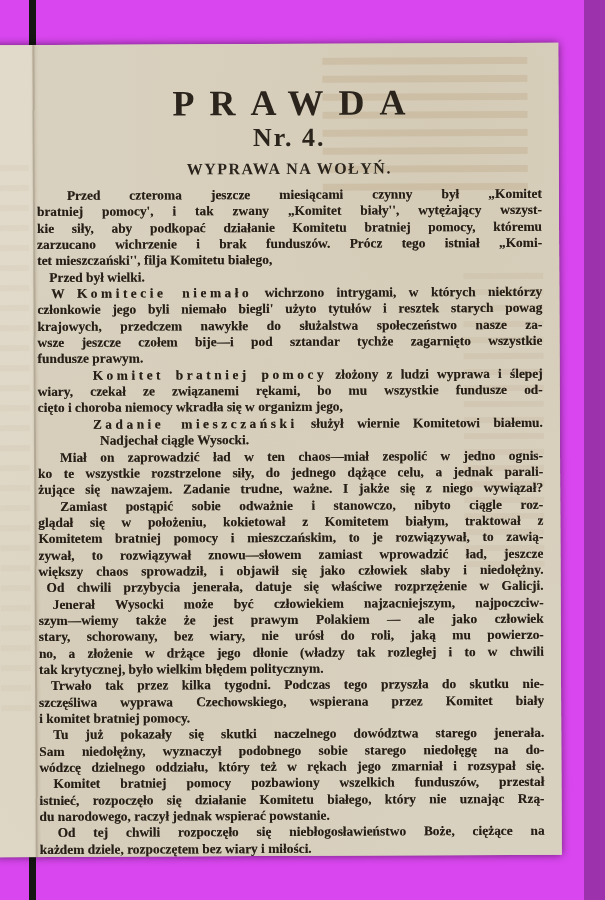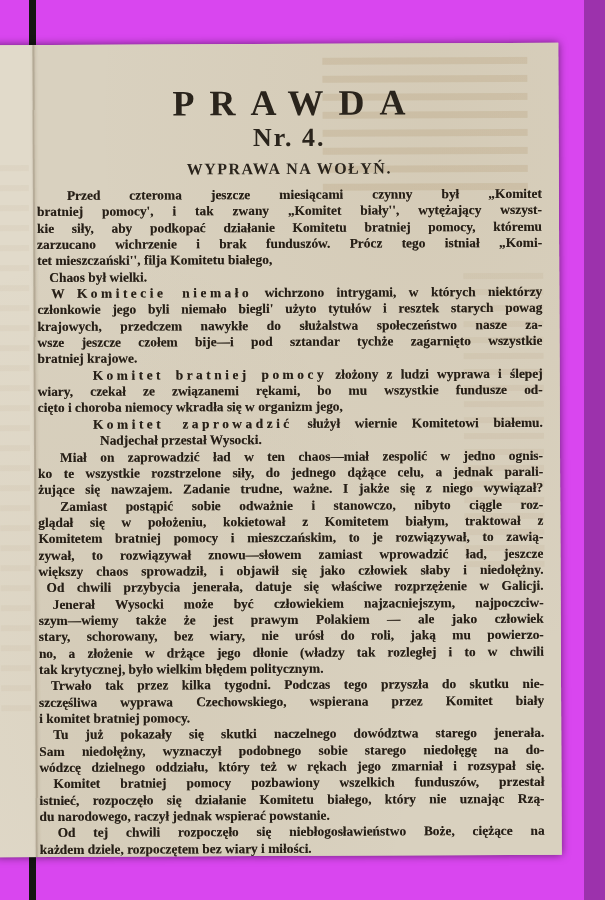--- a/index.html
+++ b/index.html
@@ -128,31 +128,31 @@
         <h1 class="pub-title">PRAWDA</h1>
         <h2 class="issue-no">Nr. 4.</h2>
         <h3 class="article-title">WYPRAWA NA WOŁYŃ.</h3>
       </div>
       <div class="body-lines" id="body-lines">
           <div class="line j" style="text-indent: 30px;"><span>Przed czteroma jeszcze miesiącami czynny był „Komitet</span></div>
           <div class="line j"><span>bratniej pomocy', i tak zwany „Komitet biały'', wytężający wszyst-</span></div>
           <div class="line j"><span>kie siły, aby podkopać działanie Komitetu bratniej pomocy, któremu</span></div>
           <div class="line j"><span>zarzucano wichrzenie i brak funduszów. Prócz tego istniał „Komi-</span></div>
           <div class="line"><span>tet mieszczański'', filja Komitetu białego,</span></div>
-          <div class="line" style="text-indent: 12px;"><span>Chaos był wielki.</span></div>
+          <div class="line" style="text-indent: 12px;"><span>Przed był wielki.</span></div>
           <div class="line j" style="text-indent: 14px;"><span>W </span><span class="sp">Komitecie niemało</span><span> wichrzono intrygami, w których niektórzy</span></div>
           <div class="line j"><span>członkowie jego byli niemało biegli' użyto tytułów i resztek starych powag</span></div>
           <div class="line j"><span>krajowych, przedczem nawykłe do służalstwa społeczeństwo nasze za-</span></div>
           <div class="line j"><span>wsze jeszcze czołem bije—i pod sztandar tychże zagarnięto wszystkie</span></div>
-          <div class="line"><span>bratniej krajowe.</span></div>
+          <div class="line"><span>fundusze prawym.</span></div>
           <div class="line j" style="text-indent: 55px;"><span class="sp">Komitet bratniej pomocy</span><span> złożony z ludzi wyprawa i ślepej</span></div>
           <div class="line j"><span>wiary, czekał ze związanemi rękami, bo mu wszystkie fundusze od-</span></div>
           <div class="line"><span>cięto i choroba niemocy wkradła się w organizm jego,</span></div>
-          <div class="line j" style="text-indent: 55px;"><span class="sp">Komitet zaprowadzić</span><span> służył wiernie Komitetowi białemu.</span></div>
-          <div class="line" style="text-indent: 62px;"><span>Nadjechał przestał Wysocki.</span></div>
+          <div class="line j" style="text-indent: 55px;"><span class="sp">Zadanie mieszczański</span><span> służył wiernie Komitetowi białemu.</span></div>
+          <div class="line" style="text-indent: 62px;"><span>Nadjechał ciągle Wysocki.</span></div>
           <div class="line j" style="text-indent: 22px;"><span>Miał on zaprowadzić ład w ten chaos—miał zespolić w jedno ognis-</span></div>
           <div class="line j"><span>ko te wszystkie rozstrzelone siły, do jednego dążące celu, a jednak parali-</span></div>
           <div class="line j"><span>żujące się nawzajem. Zadanie trudne, ważne. I jakże się z niego wywiązał?</span></div>
           <div class="line j" style="text-indent: 22px;"><span>Zamiast postąpić sobie odważnie i stanowczo, nibyto ciągle roz-</span></div>
           <div class="line j"><span>glądał się w położeniu, kokietował z Komitetem białym, traktował z</span></div>
           <div class="line j"><span>Komitetem bratniej pomocy i mieszczańskim, to je rozwiązywał, to zawią-</span></div>
           <div class="line j"><span>zywał, to rozwiązywał znowu—słowem zamiast wprowadzić ład, jeszcze</span></div>
           <div class="line j"><span>większy chaos sprowadził, i objawił się jako człowiek słaby i niedołężny.</span></div>
           <div class="line j" style="text-indent: 8px;"><span>Od chwili przybycia jenerała, datuje się właściwe rozprzężenie w Galicji.</span></div>
           <div class="line j" style="text-indent: 14px;"><span>Jenerał Wysocki może być człowiekiem najzacniejszym, najpoczciw-</span></div>

